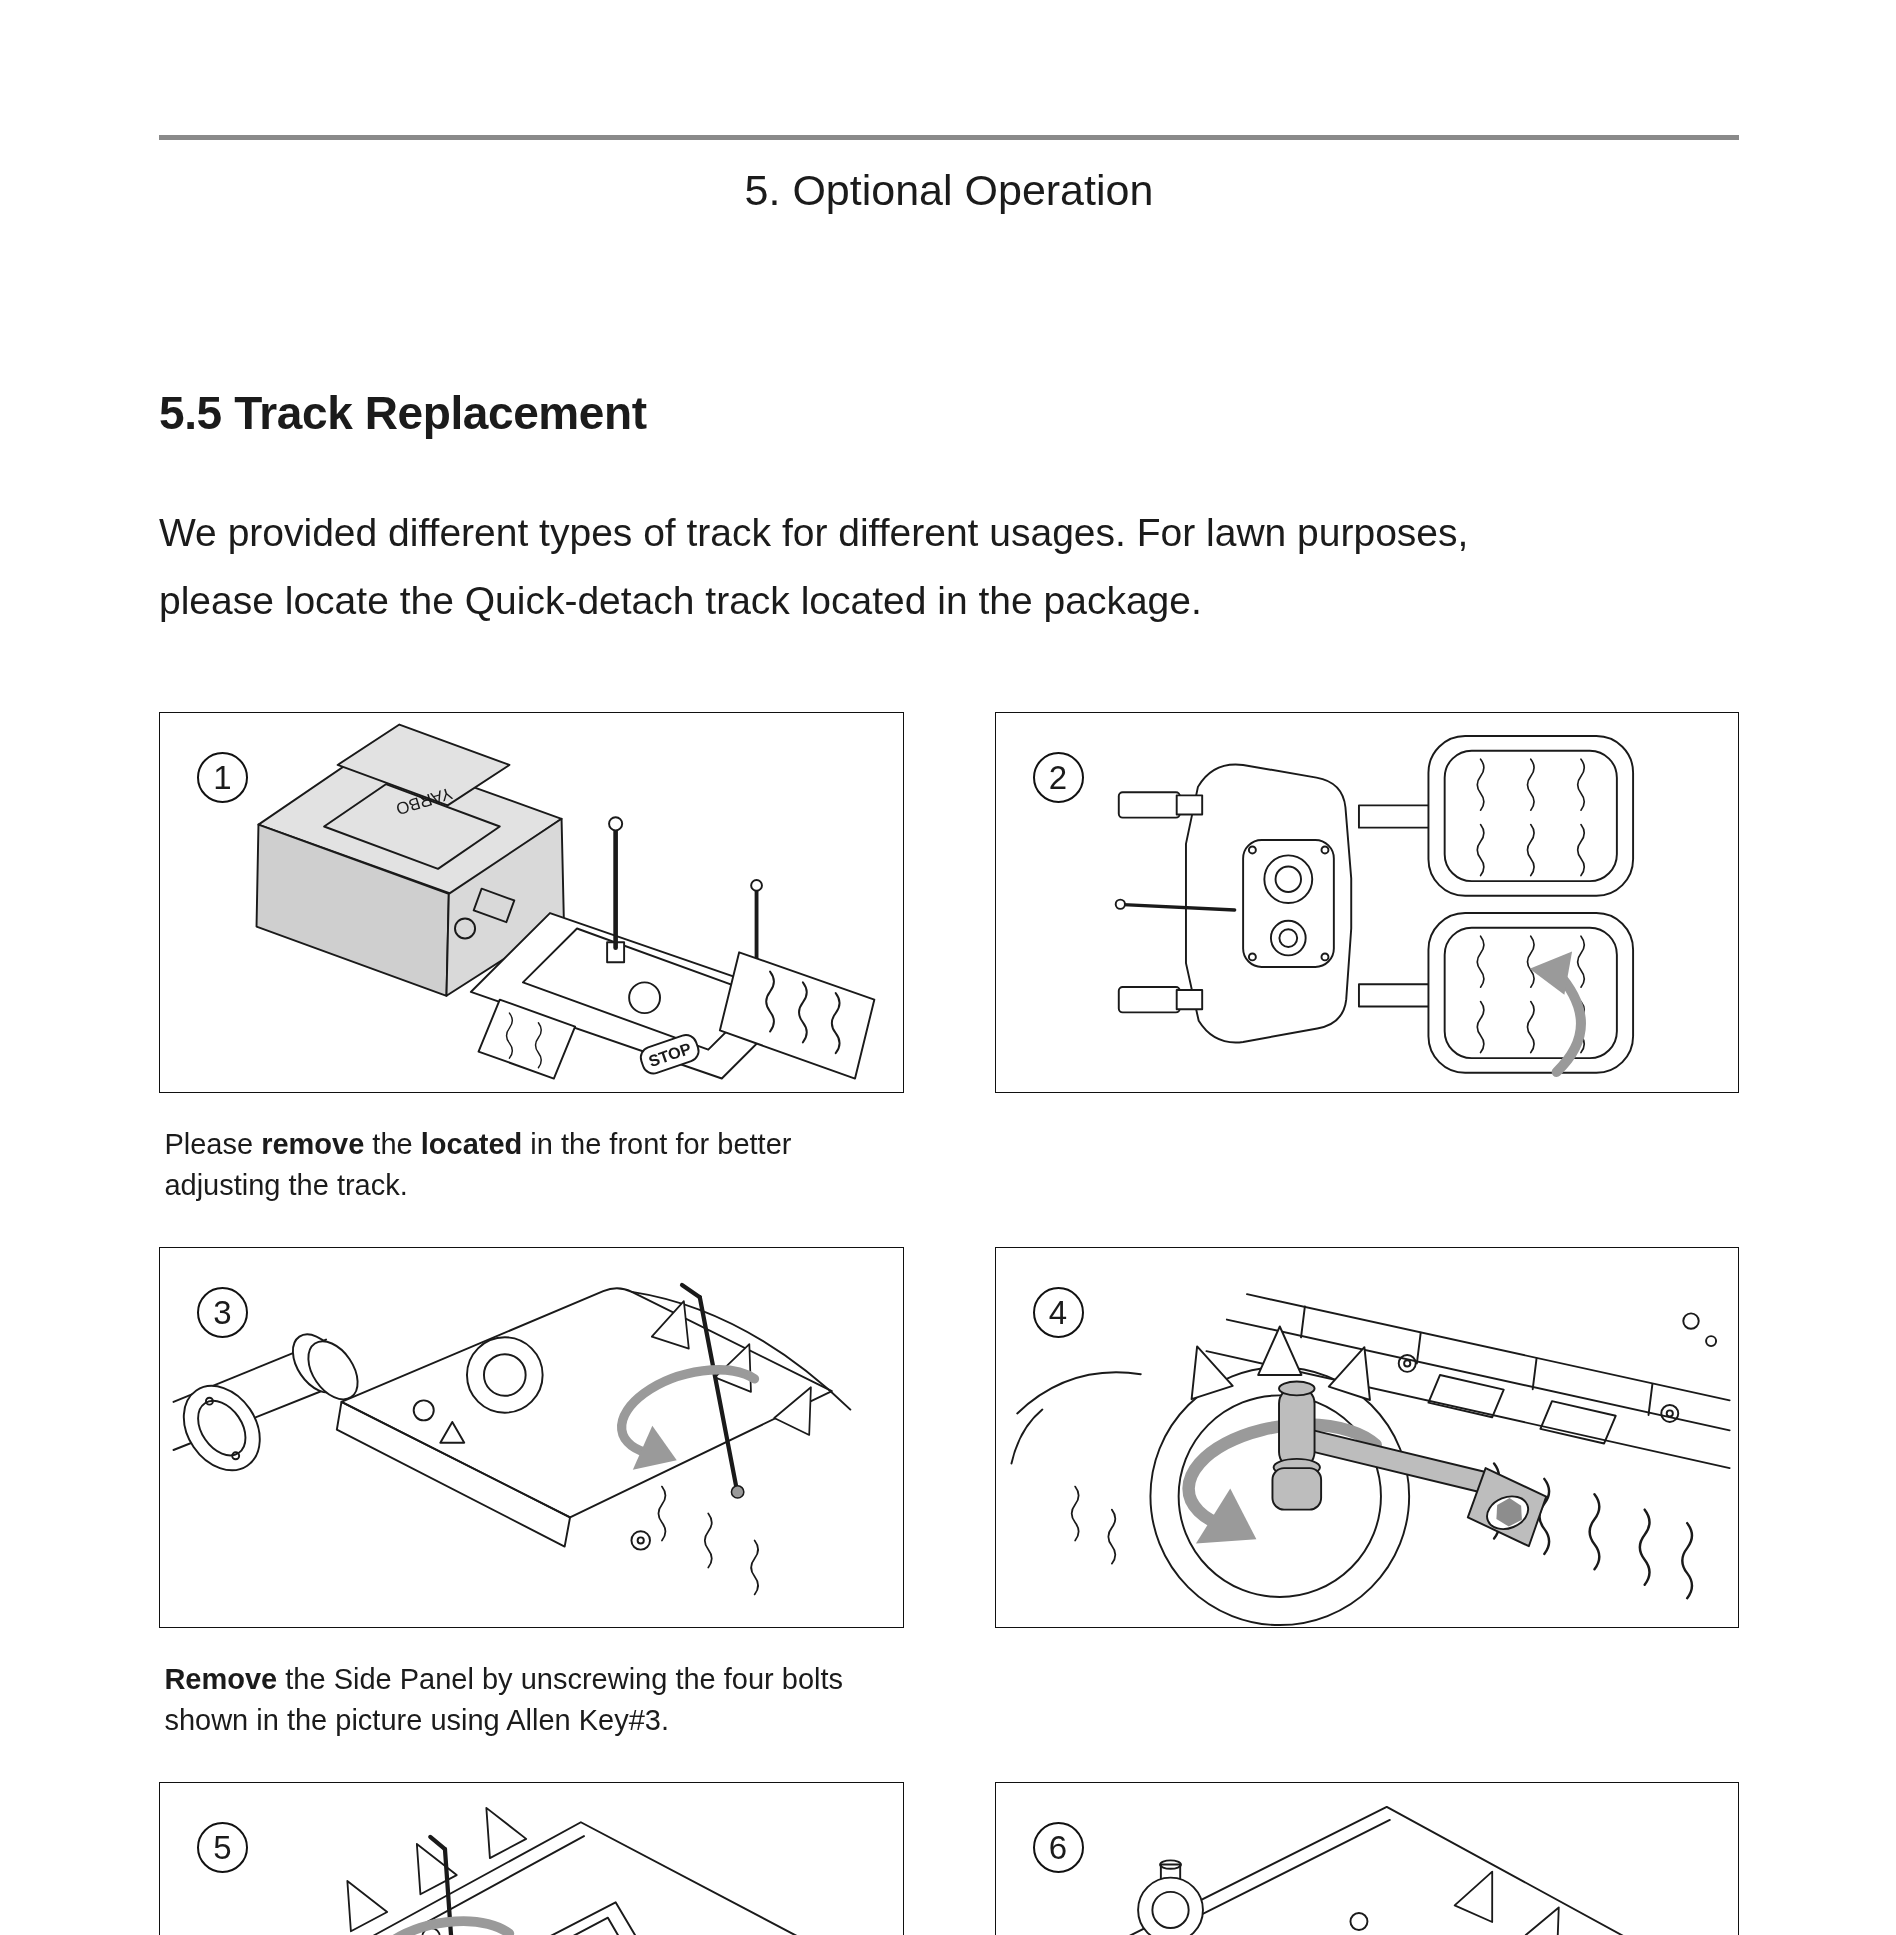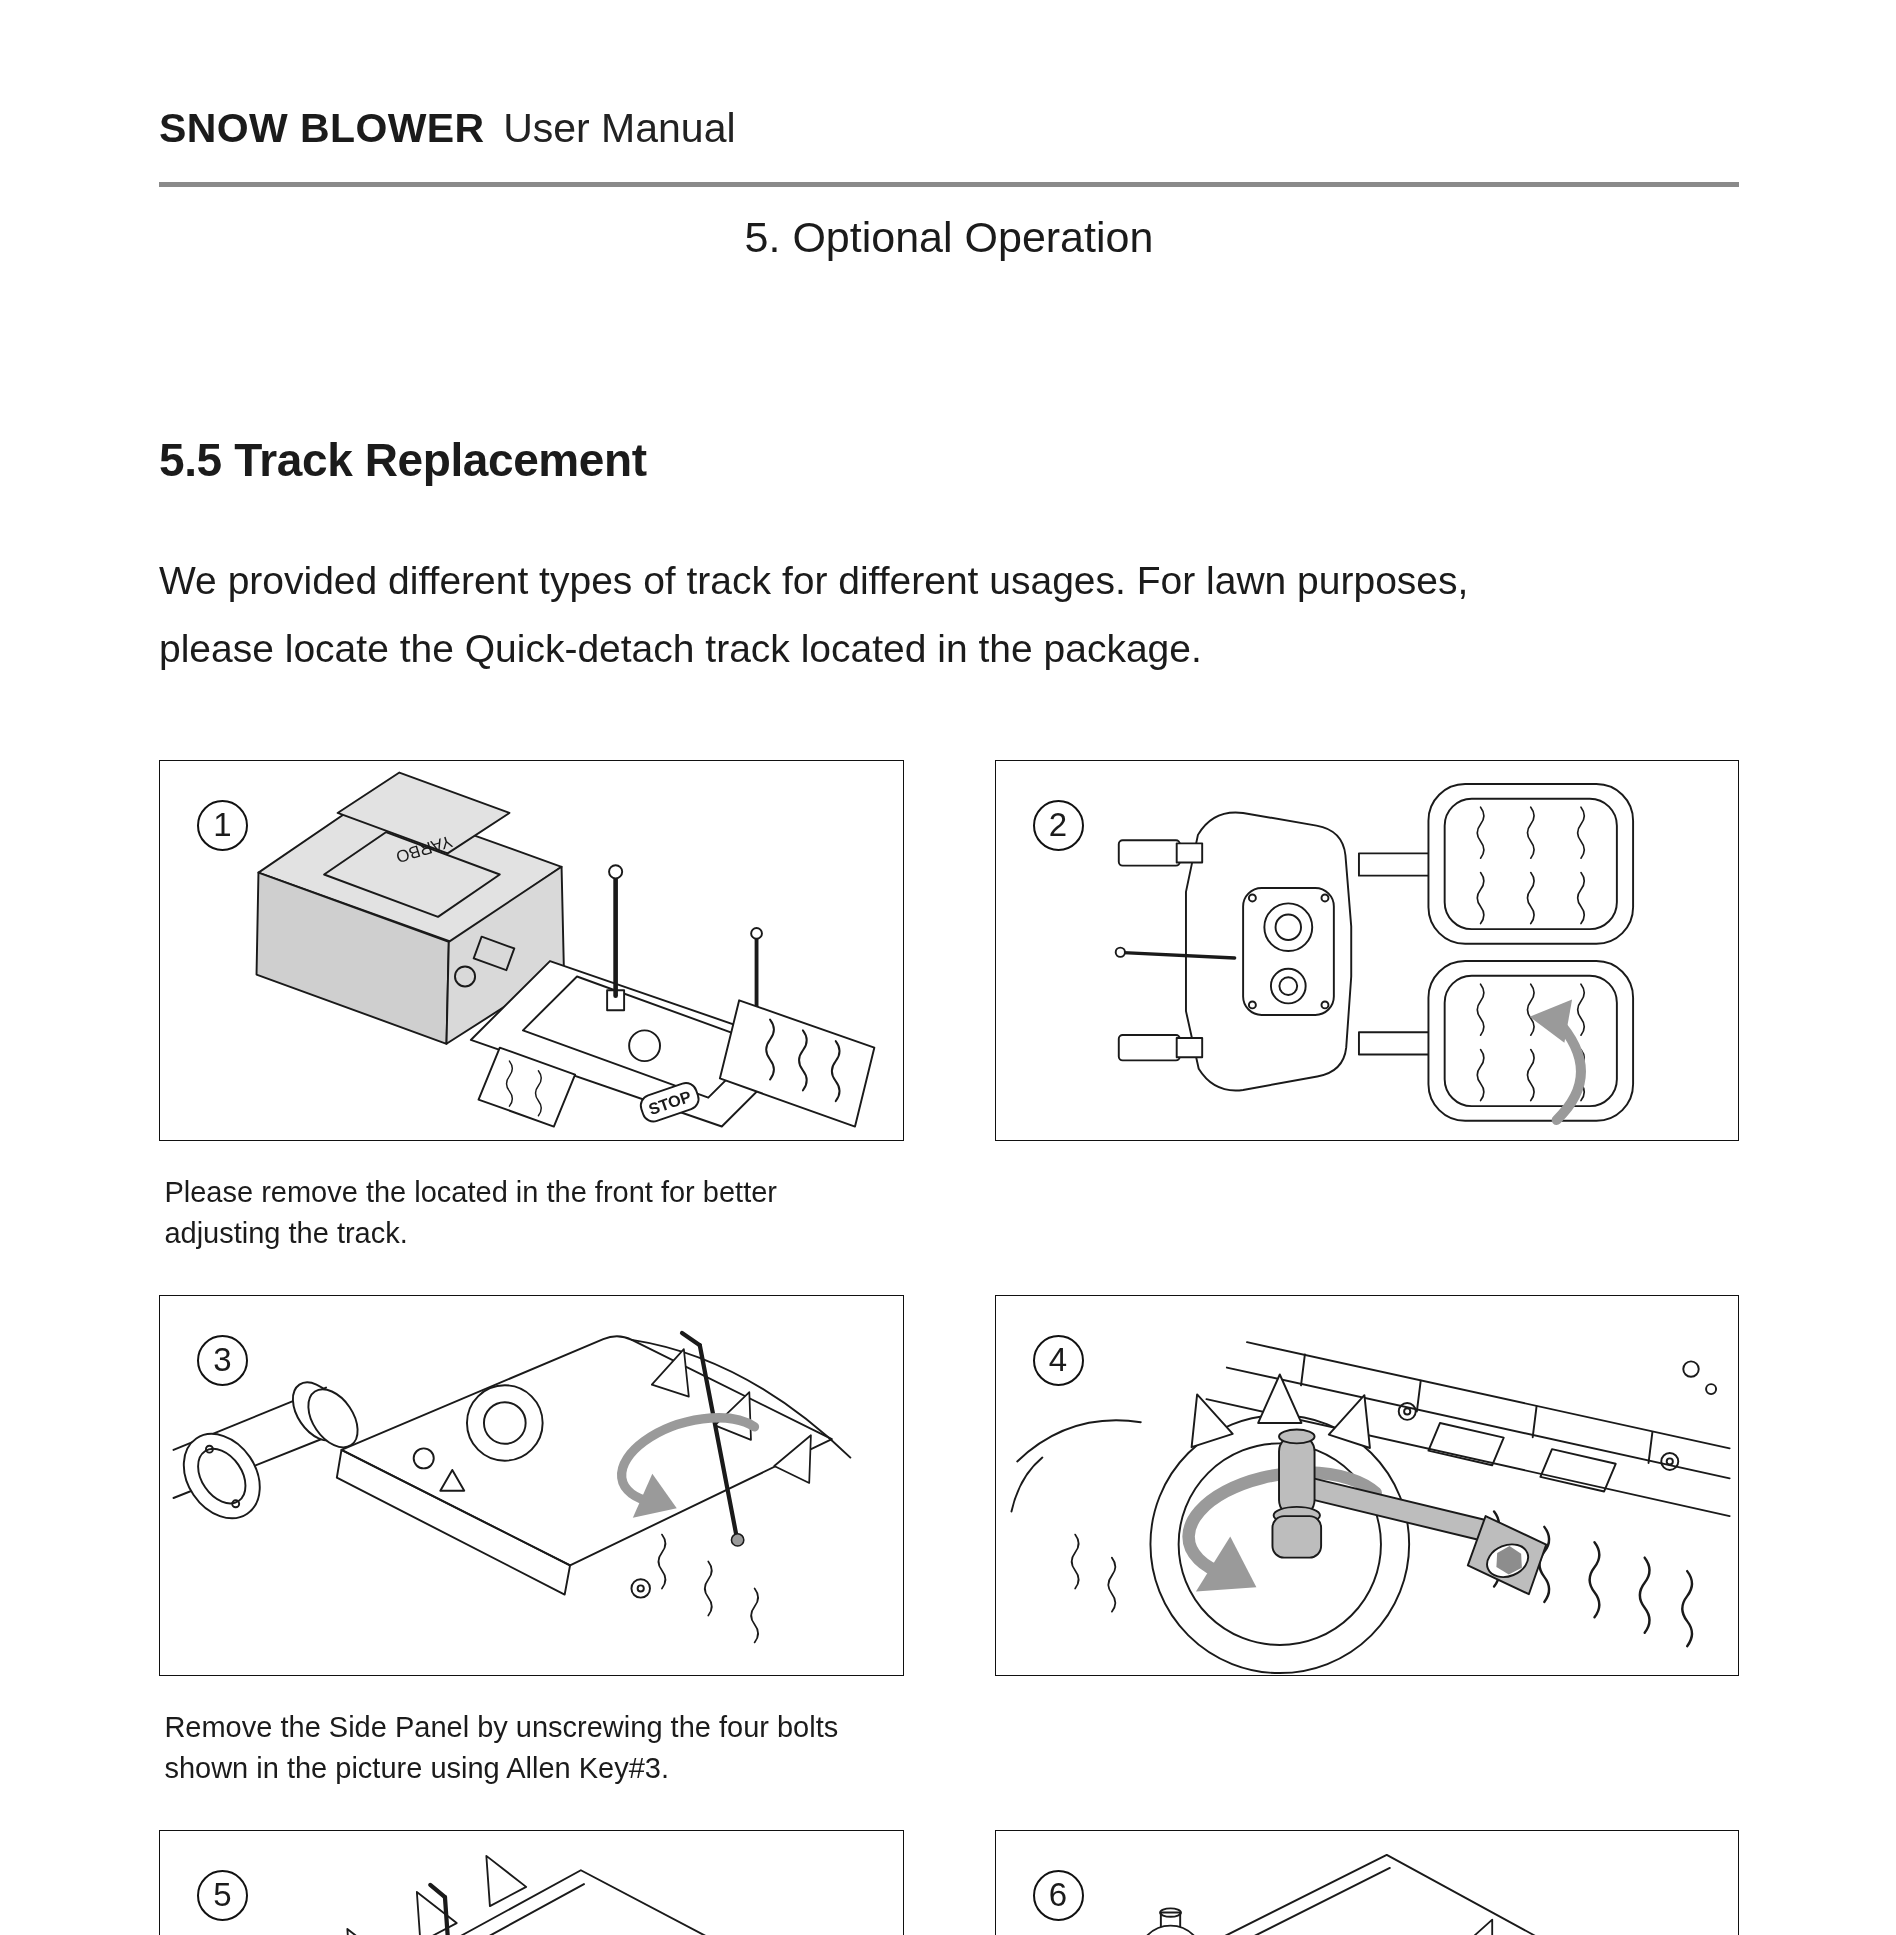--- a/index.html
+++ b/index.html
@@ -42,21 +42,21 @@
   .figbox svg.d { width:100%; height:100%; display:block; }
   .fignum {
     position:absolute; left:37px; top:39px;
     width:47px; height:47px;
     border:2.3px solid #111111; border-radius:50%;
     background:#ffffff;
     display:flex; align-items:center; justify-content:center;
     font-size:33px; font-weight:normal;
   }
   figcaption.cap { margin-top:31px; padding-left:5.4px; font-size:29px; line-height:41px; }
-  figcaption.cap .b { font-weight:normal; }
+  figcaption.cap .b { font-weight:bold; }
 
   
   .k  { fill:none;    stroke:#1a1a1a; stroke-width:5; stroke-linecap:round; stroke-linejoin:round; }
   .kf { fill:#ffffff; stroke:#1a1a1a; stroke-width:5; stroke-linecap:round; stroke-linejoin:round; }
   .gm  { fill:#e2e2e2; stroke:#1a1a1a; stroke-width:5; stroke-linejoin:round; }
   .gm2 { fill:#cfcfcf; stroke:#1a1a1a; stroke-width:5; stroke-linejoin:round; }
   .gm3 { fill:#d9d9d9; stroke:#1a1a1a; stroke-width:5; stroke-linejoin:round; }
   .tool{ fill:#bdbdbd; stroke:#1a1a1a; stroke-width:5; stroke-linejoin:round; }
   .ar  { fill:none; stroke:#9a9a9a; stroke-width:26; stroke-linecap:round; }
   .ar2 { fill:none; stroke:#9a9a9a; stroke-width:24; stroke-linecap:round; }
@@ -73,21 +73,20 @@
     <g id="rot">
       <path class="ar2" d="M -158,62 A 192,102 0 1 1 152,-52"></path>
       <polygon class="arh" points="-216,88 -136,-8 -100,96"></polygon>
     </g>
   </defs>
 </svg>
 
 <div class="page">
 
   <header>
-    <h1><span class="brand">SNOW BLOWER</span><span class="manual">User Manual</span></h1>
     <div class="rule"></div>
     <div class="chapter">5. Optional Operation</div>
   </header>
 
   <main>
     <h2 class="section-title">5.5 Track Replacement</h2>
     <p class="intro">We provided different types of track for different usages. For lawn purposes, please locate the Quick-detach track located in the package.</p>
 
     <div class="grid">
 

